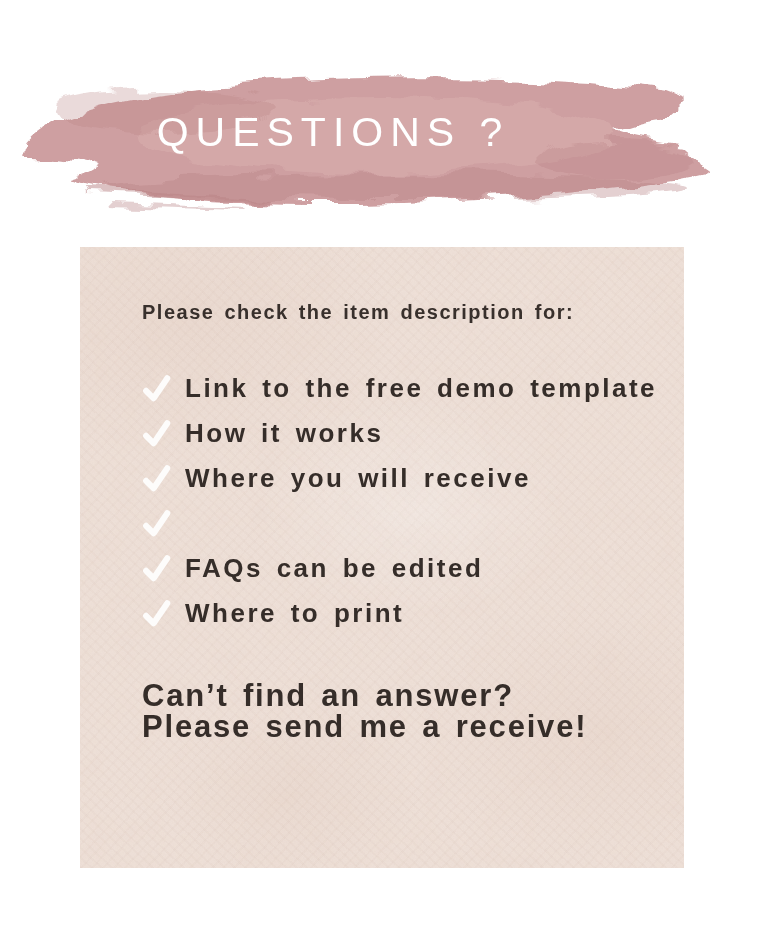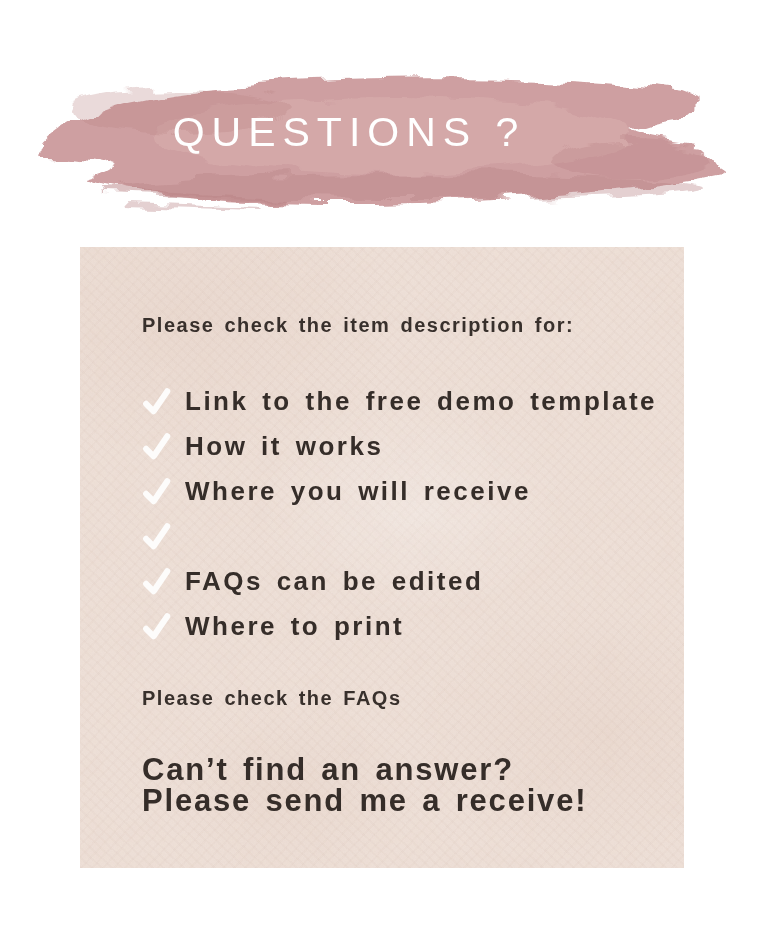--- a/index.html
+++ b/index.html
@@ -6,21 +6,21 @@
   .stage {
     position: relative;
     width: 767px;
     height: 947px;
     background: #ffffff;
     overflow: hidden;
     font-family: "Liberation Sans", sans-serif;
   }
 
   
-  .banner { position: absolute; left: 0; top: 0; width: 666px; height: 235px; margin-left: 16px; }
+  .banner { position: absolute; left: 0; top: 0; width: 666px; height: 235px; }
   .brush-svg { position: absolute; left: 15px; top: 65px; width: 710px; height: 155px; }
   .banner-title {
     position: absolute;
     left: 0; right: 0; top: 109px;
     text-align: center;
     font-size: 41px;
     font-weight: 400;
     letter-spacing: 7px;
     color: #ffffff;
     white-space: pre;
@@ -40,21 +40,21 @@
       repeating-linear-gradient(-47deg, rgba(160,120,100,0.03) 0 2px, transparent 2px 8px),
       #f0e2da;
   }
   .paper-noise {
     position: absolute; left: 0; top: 0; width: 100%; height: 100%;
     pointer-events: none;
   }
   .card-content { position: relative; }
 
   .intro, .faq-note {
-    margin: 17px 0 0 62px;
+    margin: 4px 0 0 62px;
     font-size: 20px;
     font-weight: bold;
     letter-spacing: 1.5px;
     word-spacing: 3px;
     color: #38302c;
     line-height: 23px;
   }
   .intro { padding-top: 50px; }
   .faq-note { margin-top: 38px; }
 
@@ -183,21 +183,20 @@
           <span class="check-label">FAQs can be edited</span>
         </div>
         <div class="check-row">
           <svg class="check-icon" viewBox="0 0 30 28">
               <path d="M4 15 L11 23 L26 4" fill="none" stroke="#ffffff" stroke-width="6" stroke-linecap="round" stroke-linejoin="round"></path>
             </svg>
           <span class="check-label">Where to print</span>
         </div>
       </div>
 
-      <div class="faq-note">Please check the FAQs</div>
 
       <div class="outro">
         <div>Can’t find an answer?</div>
         <div>Please send me a receive!</div>
       </div>
     </div>
   </div>
 
 </div>
 

